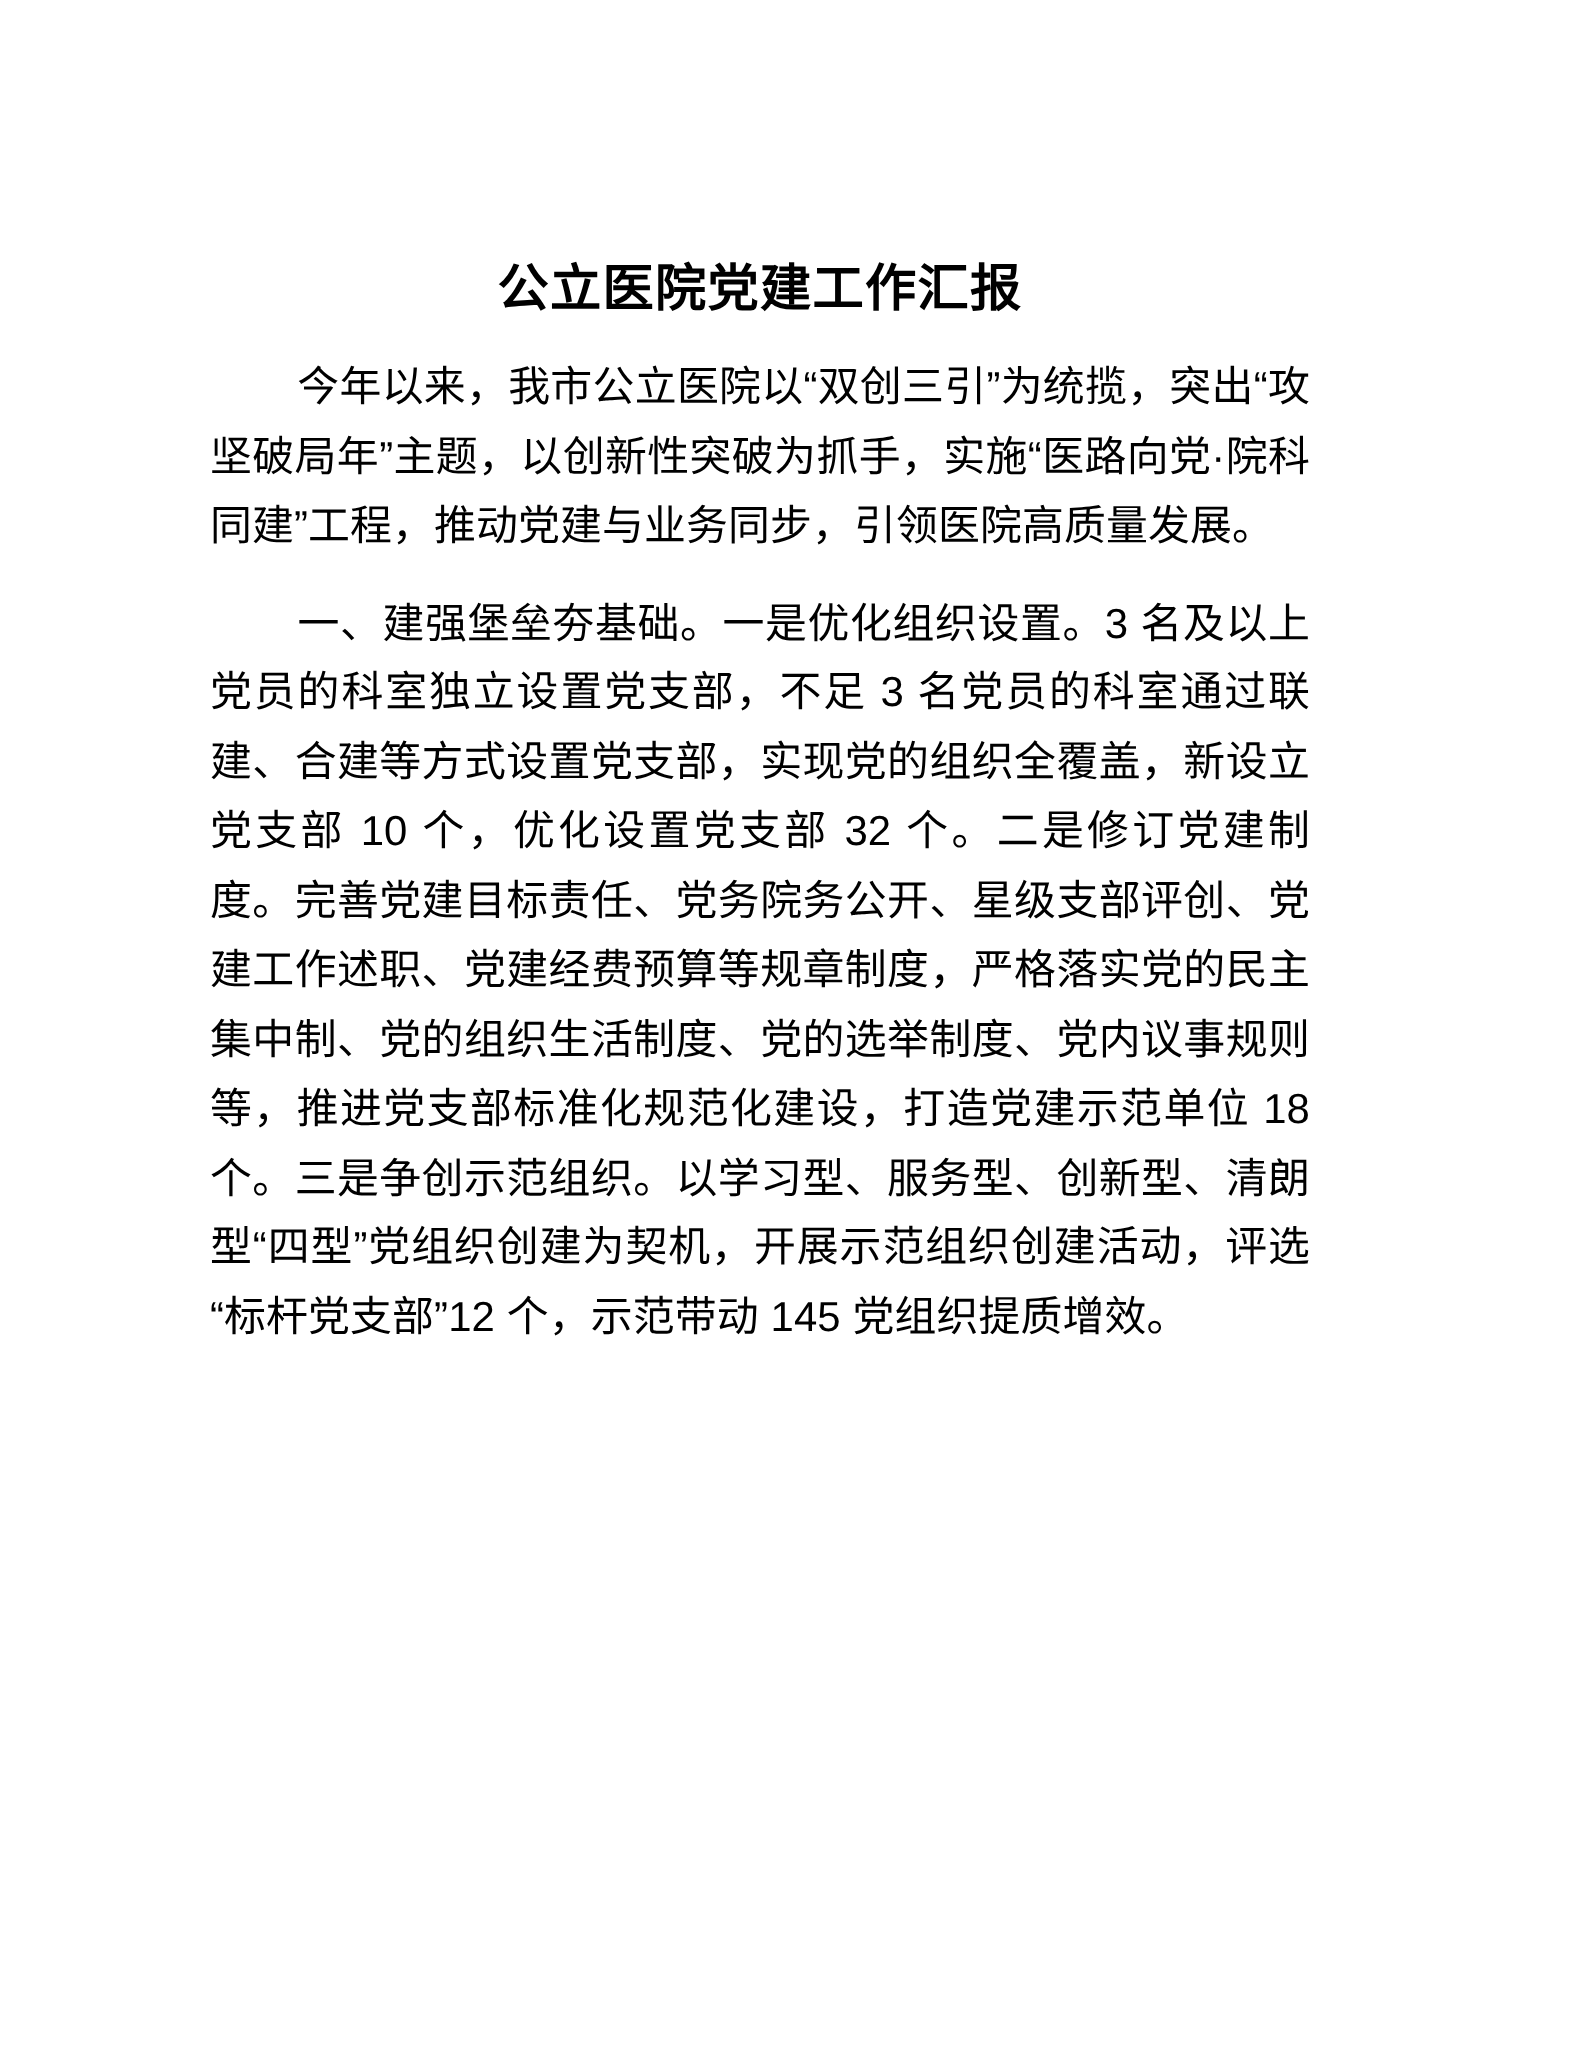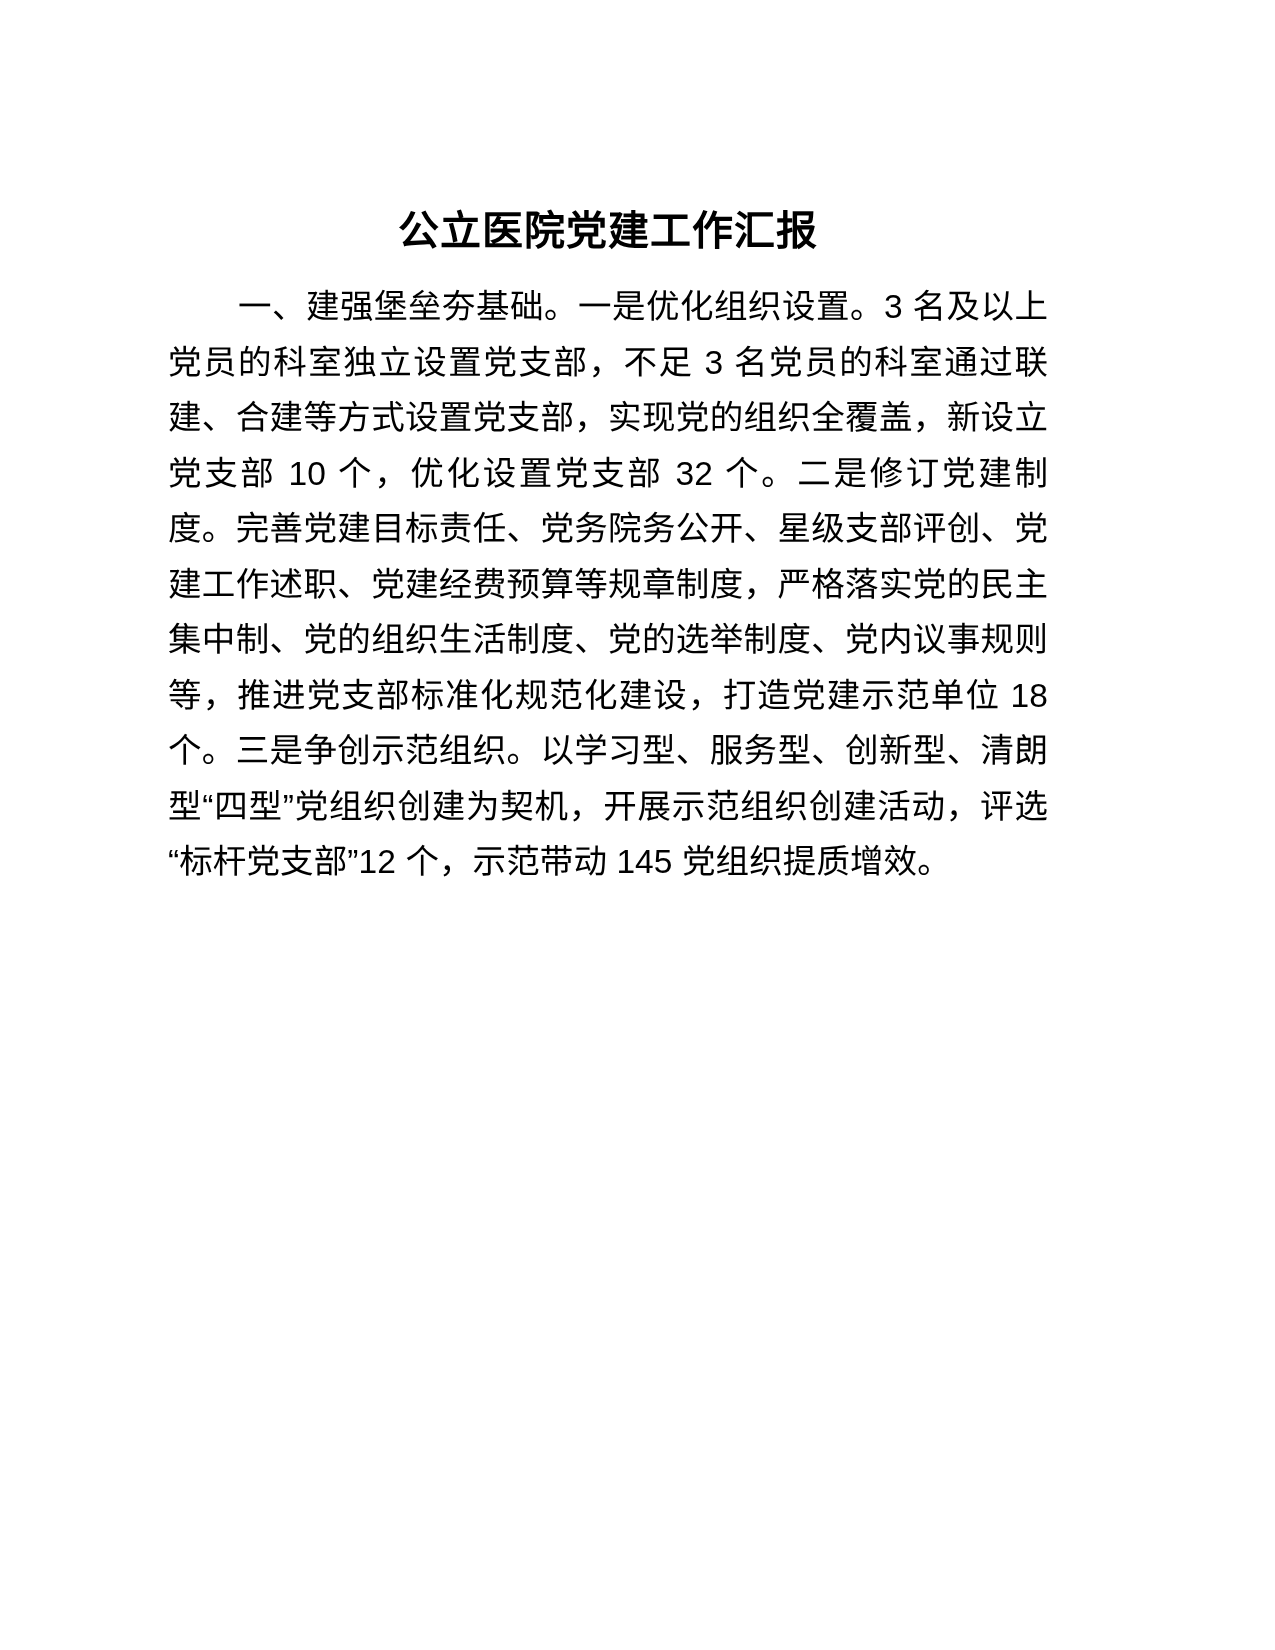--- a/index.html
+++ b/index.html
@@ -66,18 +66,19 @@
   }
 </style>
 </head>
 <body>
 
 <div class="page">
   <div class="content clip-bottom">
 
     <h1 class="doc-title">公立医院党建工作汇报</h1>
 
+    <p class="para first"><span class="indent"></span><span>今年以来，我市公立医院以“双创三引”为统揽，突出“攻坚破局年”主题，以创新性突破为抓手，实施“医路向党·院科同建”工程，推动党建与业务同步，引领医院高质量发展。</span></p>
 
     <p class="para gap"><span class="indent"></span><span>一、建强堡垒夯基础。一是优化组织设置。3 名及以上党员的科室独立设置党支部，不足 3 名党员的科室通过联建、合建等方式设置党支部，实现党的组织全覆盖，新设立党支部 10 个，优化设置党支部 32 个。二是修订党建制度。完善党建目标责任、党务院务公开、星级支部评创、党建工作述职、党建经费预算等规章制度，严格落实党的民主集中制、党的组织生活制度、党的选举制度、党内议事规则等，推进党支部标准化规范化建设，打造党建示范单位 18 个。三是争创示范组织。以学习型、服务型、创新型、清朗型“四型”党组织创建为契机，开展示范组织创建活动，评选“标杆党支部”12 个，示范带动 145 党组织提质增效。</span></p>
 
 
   </div>
 </div>
 
 </body></html>

